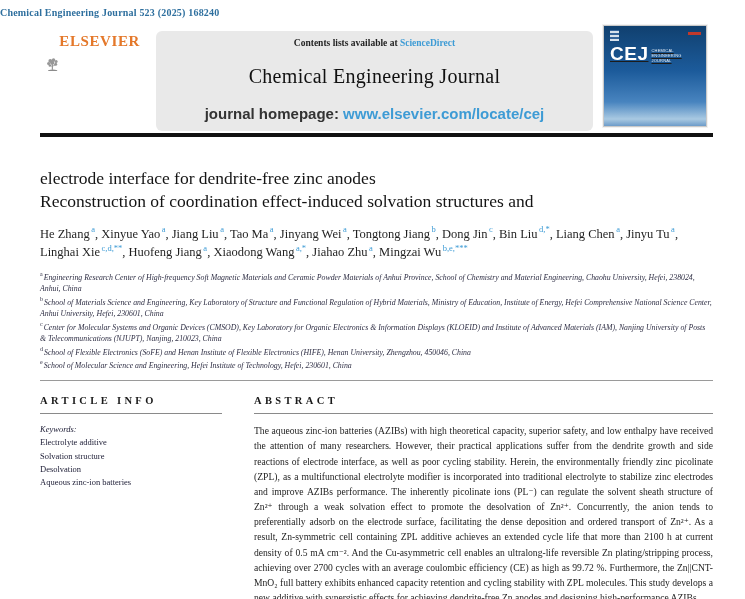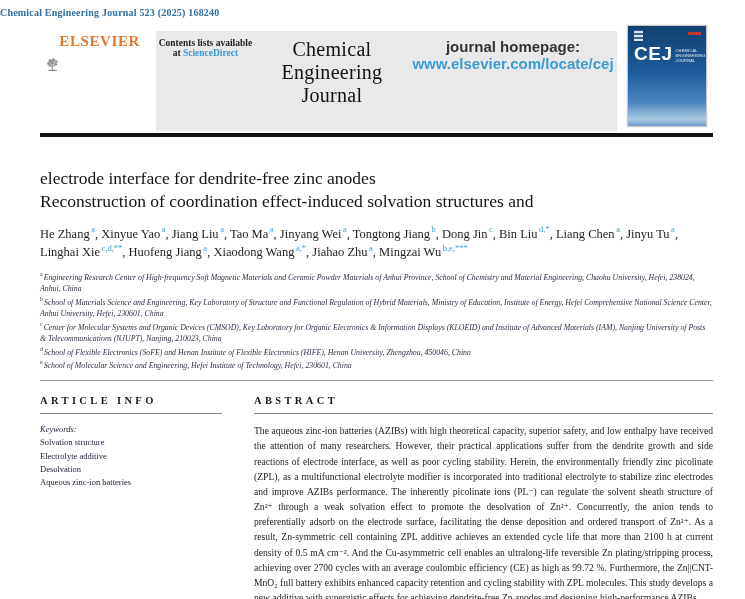--- a/index.html
+++ b/index.html
@@ -21,31 +21,31 @@
     color:var(--citation-blue);letter-spacing:.2px;}
 
   
   .header-row{display:flex;margin:13px 38px 0 40px;height:100px;}
   .logo-col{width:100px;display:flex;flex-direction:row;align-items:flex-start;
     justify-content:space-between;padding-top:2px;}
   .tree{margin-left:6px;}
   .elsevier-word{font-size:15px;font-weight:600;letter-spacing:.6px;
     color:var(--elsevier-orange);font-family:"Liberation Serif",serif;}
   .banner{flex:1;margin-left:16px;margin-right:10px;background:var(--banner-gray);
-    display:flex;flex-direction:row;justify-content:space-between;
-    text-align:center;padding:7px 0 9px;}
+    display:flex;flex-direction:column;justify-content:space-between;
+    text-align:center;padding:7px 0 9px;border-radius:6px;}
   .contents-line{font-size:9.5px;font-weight:700;color:#222;}
   .contents-line a{color:var(--link-blue);text-decoration:none;font-weight:700;}
   .journal-title{font-size:20px;color:#111;letter-spacing:.3px;}
   .homepage-line{font-size:15px;font-weight:700;color:#333;
     font-family:"Liberation Sans",sans-serif;}
   .homepage-line a{color:var(--link-blue);text-decoration:none;font-weight:600;}
-  .cover{width:80px;height:102px;margin-top:-6px;flex:0 0 auto;position:relative;
+  .cover{width:104px;height:102px;margin-top:-6px;flex:0 0 auto;position:relative;
     background:linear-gradient(180deg,#10406f 0%,#1c5b9b 45%,#4884bf 76%,#a9c9e2 93%,#6d9cc9 100%);
-    border:1px solid #c9c9c9;box-shadow:0 0 0 1px #f2f2f2;}
+    border:1px solid #c9c9c9;box-shadow:0 0 0 1px #f2f2f2;text-decoration:underline;}
   .cover-top{display:flex;justify-content:space-between;padding:4px 5px 0 6px;}
   .cover-emblem{width:9px;height:11px;background:
     repeating-linear-gradient(0deg,#d8e2ec 0 2px,#35659b 2px 4px);display:inline-block;}
   .cover-issue{width:13px;height:3px;background:#c0392b;display:inline-block;margin-top:2px;}
   .cover-title-row{display:flex;align-items:flex-start;padding:3px 4px 0 6px;gap:3px;}
   .cover-abbrev{font-family:"Liberation Sans",sans-serif;font-weight:700;font-size:19px;
     color:#fff;line-height:1;letter-spacing:.5px;}
   .cover-small{font-family:"Liberation Sans",sans-serif;font-size:4px;line-height:1.25;
     color:#e8f0f8;text-transform:uppercase;width:30px;padding-top:4px;letter-spacing:.2px;}
 
@@ -188,23 +188,23 @@
   <div class="thin-rule"></div>
 
   <div class="columns">
     <div class="col-left">
       <div class="section-heading">ARTICLE INFO</div>
       <div class="heading-rule"></div>
       <div class="keywords-block">
         <div class="keywords-label">Keywords:</div>
         <div>
 
+            <div class="keyword">Electrolyte additive</div>
+
             <div class="keyword">Solvation structure</div>
-
-            <div class="keyword">Electrolyte additive</div>
 
 
             <div class="keyword">Desolvation</div>
 
             <div class="keyword">Aqueous zinc-ion batteries</div>
           </div>
       </div>
     </div>
 
     <div class="col-right">

